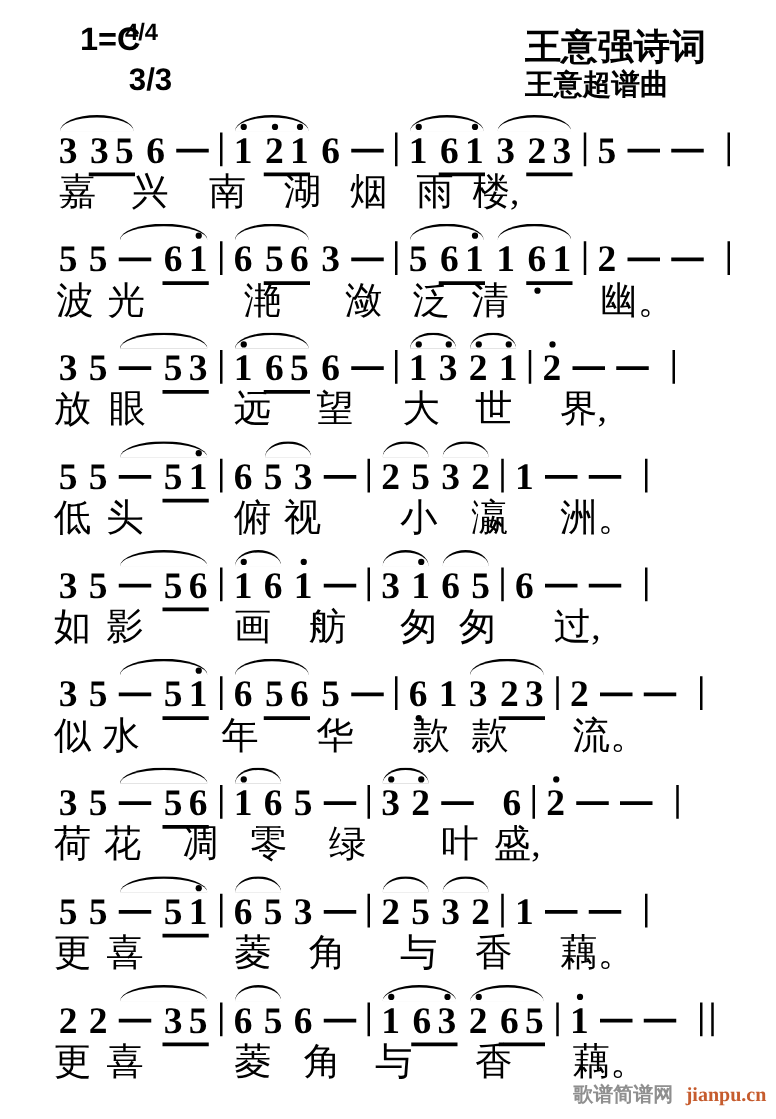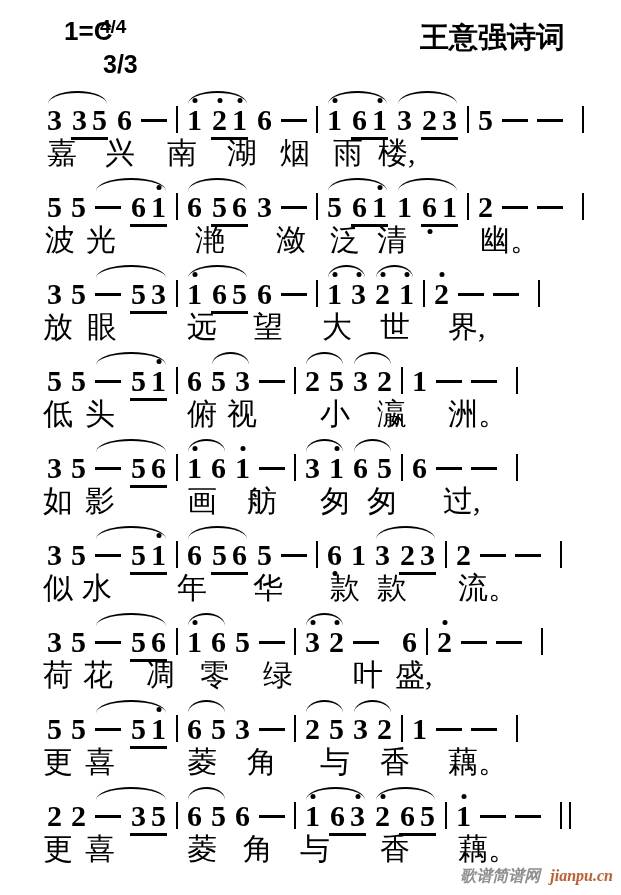--- a/index.html
+++ b/index.html
@@ -36,32 +36,33 @@
     border-radius:50% 50% 0 0 / 100% 100% 0 0;
   }
   .dash{display:inline-block;width:26px;height:3px;background:#000;transform:translateY(-8px);}
   .bar{display:inline-block;width:2px;height:27px;background:#000;transform:translateY(3px);}
   .bar.dbl{width:7px;background:transparent;border-left:2px solid #000;border-right:2px solid #000;}
   .end{margin-left:10px;}
   .g{margin-left:14px;}
   .lyrics{position:absolute;top:47px;left:0;width:100%;height:36px;font-size:30px;}
   .syll{position:absolute;top:0;white-space:nowrap;}
   
-  .watermark{position:absolute;right:8px;bottom:8px;font-size:16px;font-weight:700;white-space:nowrap;font-style:italic;}
+  .watermark{position:absolute;right:8px;bottom:8px;font-size:16px;font-weight:700;white-space:nowrap;}
   .wm-site{color:#8f8f8f;}
   .wm-url{color:#c65c2e;margin-left:6px;}
 </style>
 </head>
 <body>
 
 <div class="header">
   <div class="key">1=C</div>
   <div class="meter1">4/4</div>
   <div class="meter2">3/3</div>
   <div class="credit1">王意强诗词</div>
+  <div class="credit2">王意超谱曲</div>
 </div>
 
 <div>
     <div class="system">
       <div class="noterow">
         <span class="slur">
           <span class="note"><span>3</span></span>
           <span class="pair">
             <span class="note"><span>3</span></span>
             <span class="note"><span>5</span></span>

